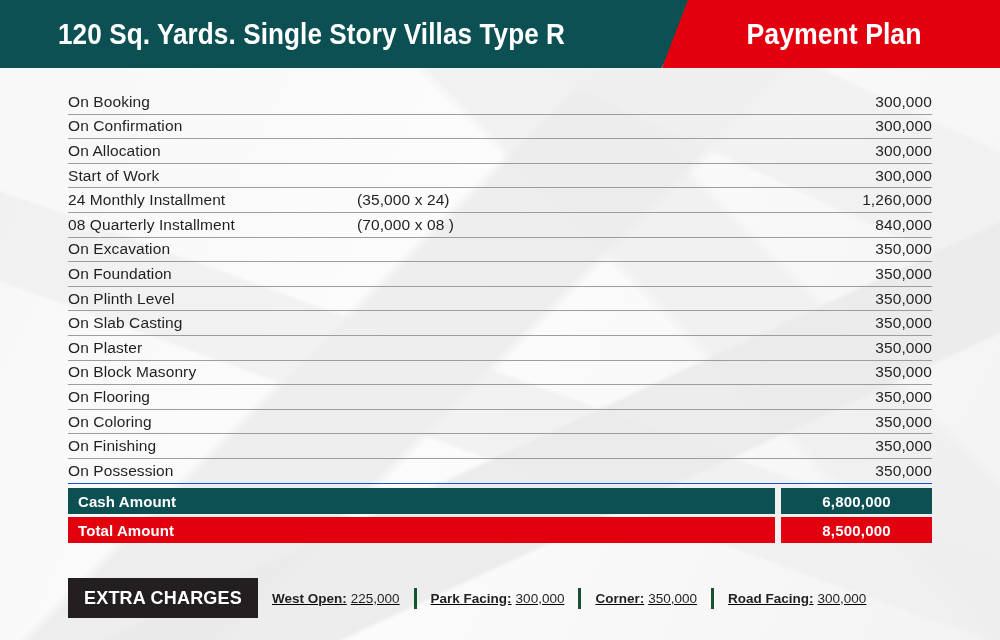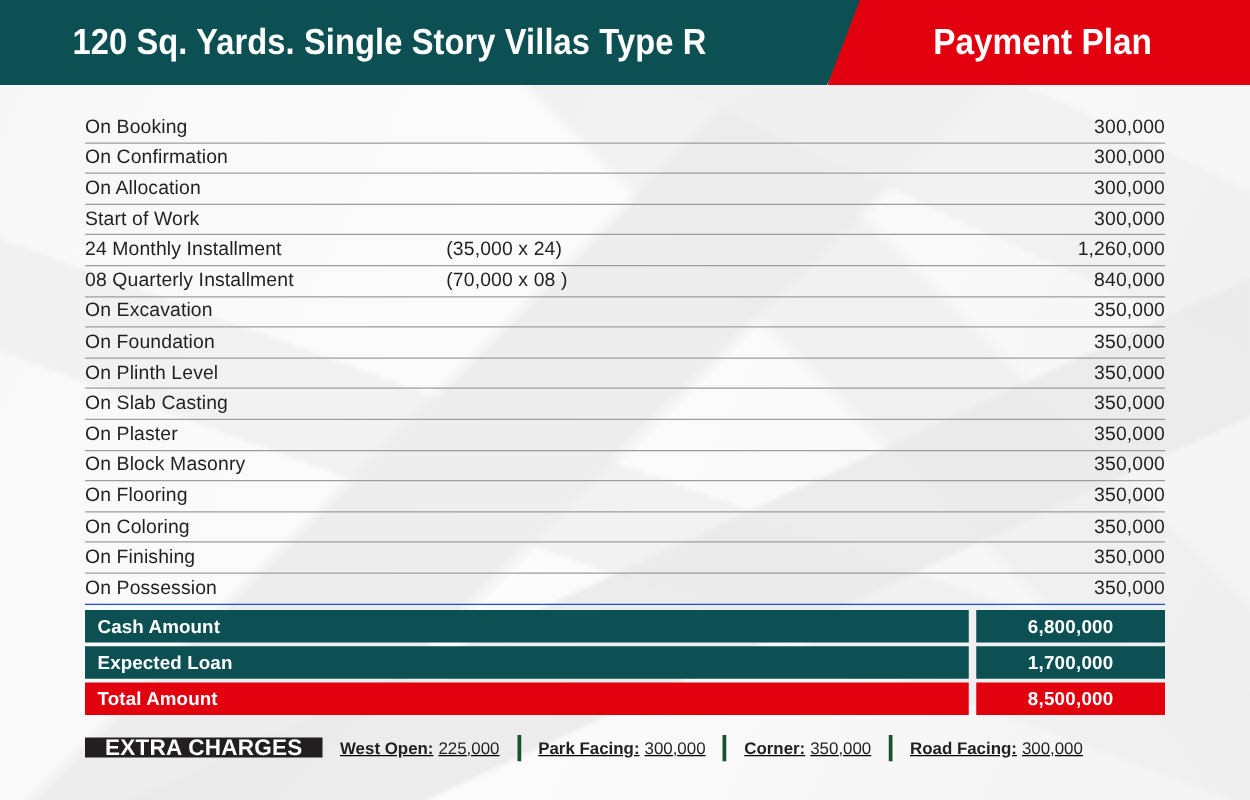--- a/index.html
+++ b/index.html
@@ -175,21 +175,21 @@
     position: absolute;
     left: 68px;
     top: 584px;
     height: 28px;
     display: flex;
     align-items: center;
     z-index: 2;
   }
   #extra-badge {
     width: 190px;
-    height: 16px;
+    height: 40px;
     background: #231f20;
     color: #ffffff;
     font-size: 18px;
     font-weight: bold;
     display: flex;
     align-items: center;
     justify-content: center;
     letter-spacing: .2px;
     white-space: nowrap;
   }
@@ -302,24 +302,20 @@
       <div class="label">On Possession</div>
       <div class="note"></div>
       <div class="amount">350,000</div>
     </div>
   </div>
 
 <div id="summary">
     <div class="sum-row sum-teal">
       <div class="sum-label">Cash Amount</div>
       <div class="sum-value">6,800,000</div>
-    </div>
-    <div class="sum-row sum-teal">
-      <div class="sum-label">Expected Loan</div>
-      <div class="sum-value">1,700,000</div>
     </div>
     <div class="sum-row sum-red">
       <div class="sum-label">Total Amount</div>
       <div class="sum-value">8,500,000</div>
     </div>
   </div>
 
 <div id="extra">
   <div id="extra-badge">EXTRA CHARGES</div>
   <div id="extra-items" style="display:flex;align-items:center;text-decoration:underline;">

